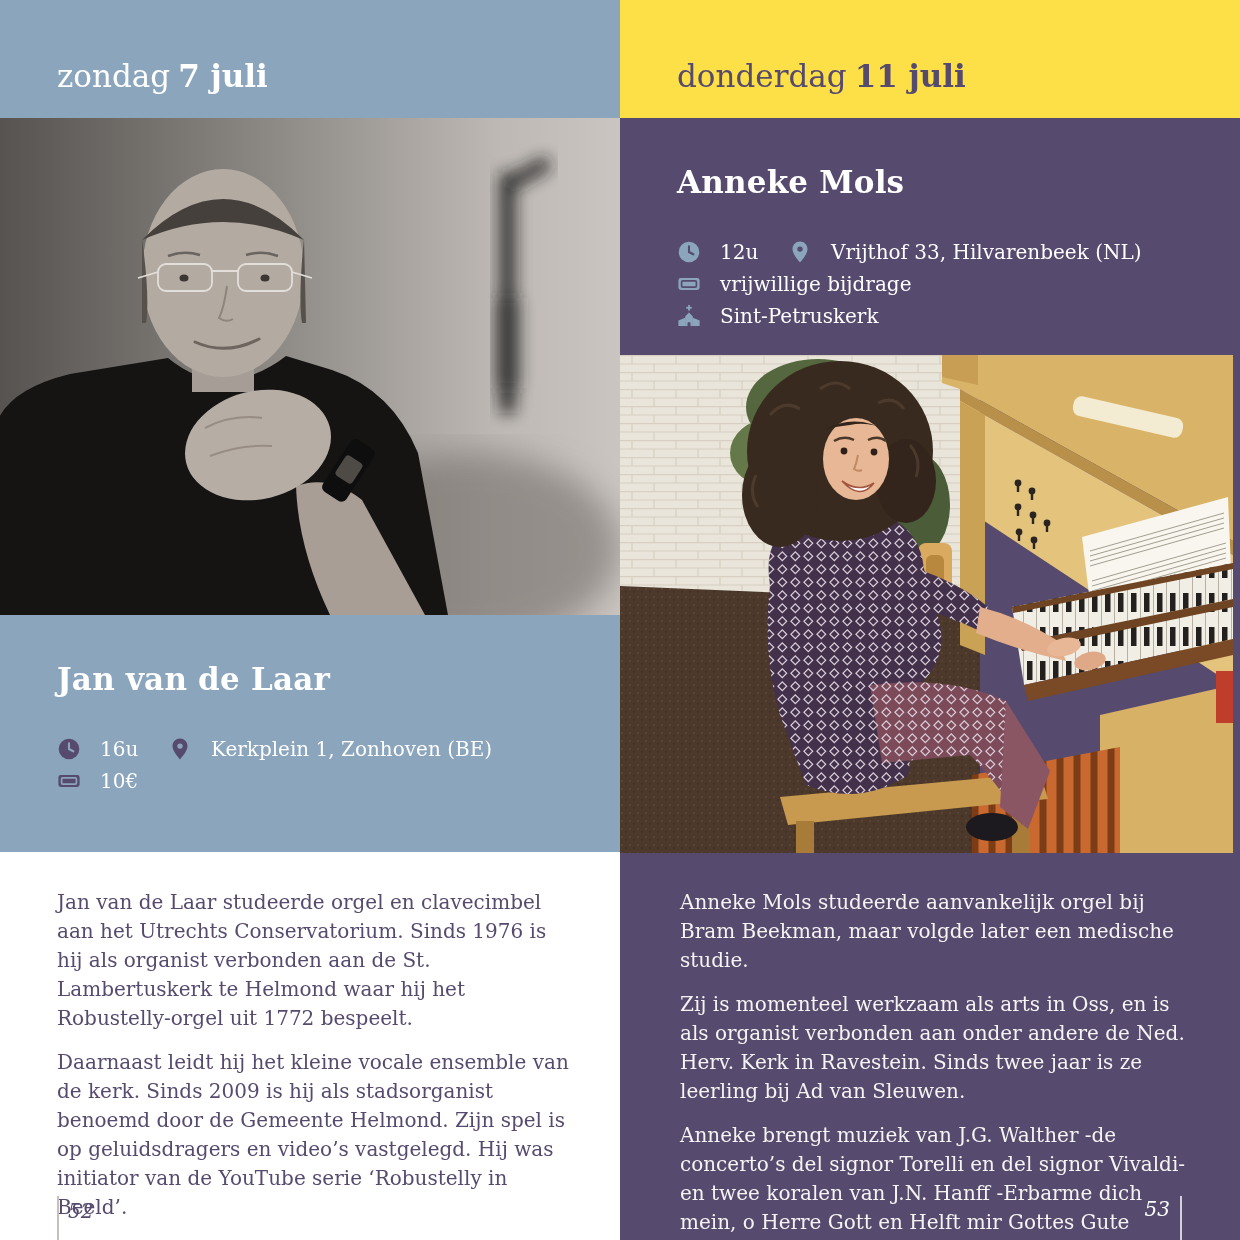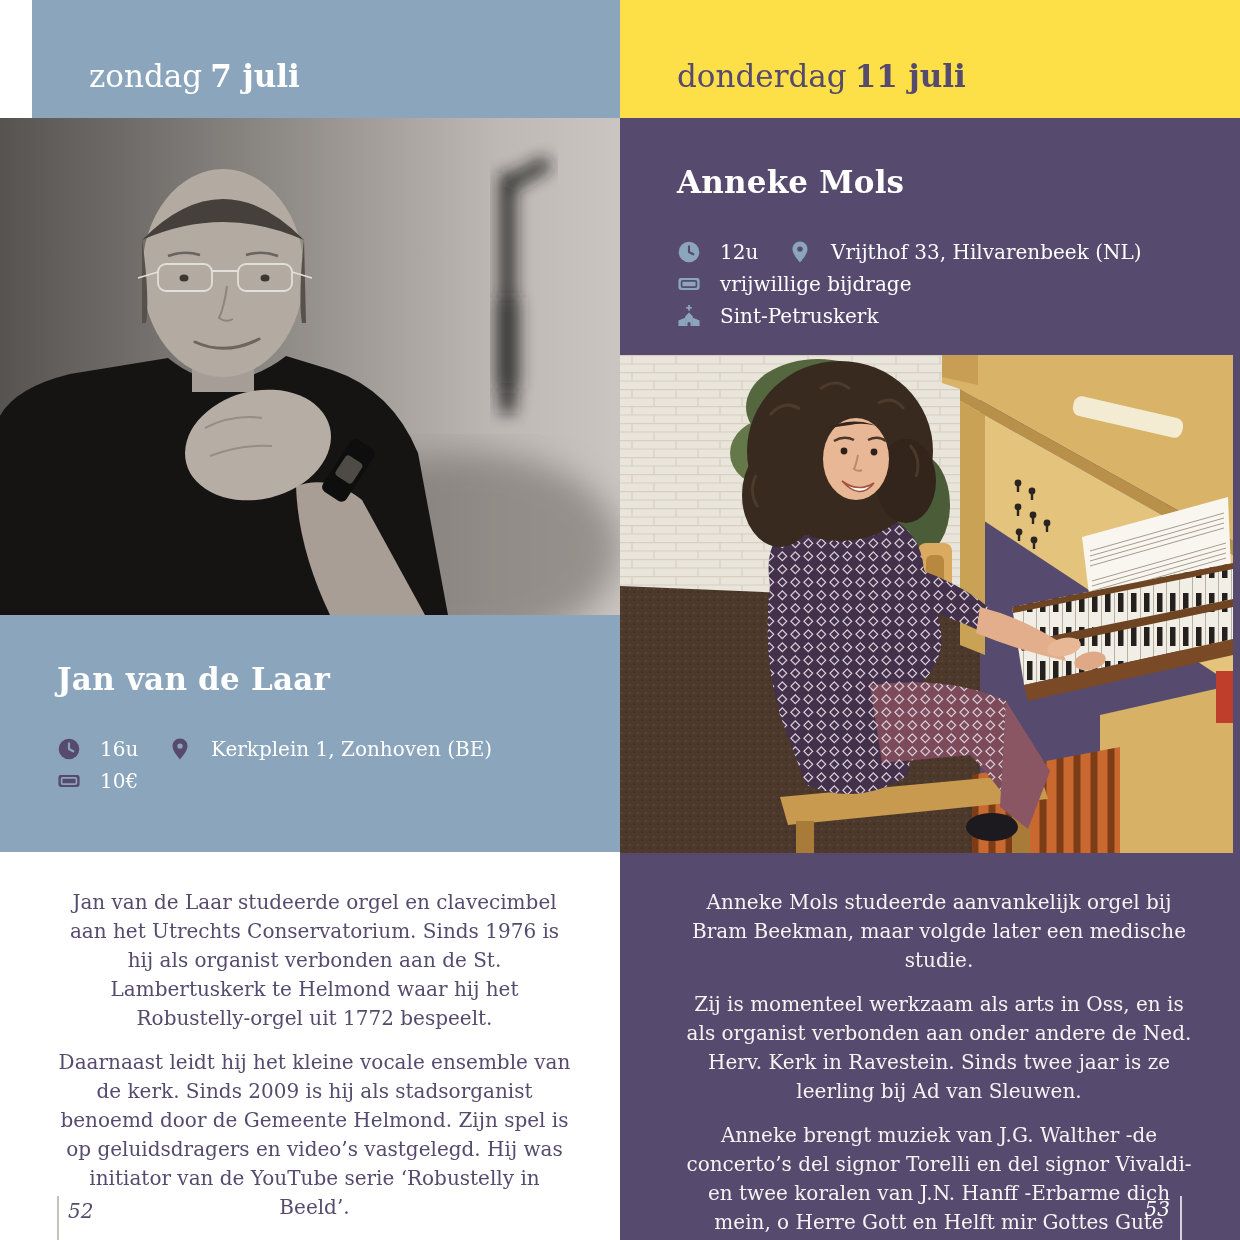--- a/index.html
+++ b/index.html
@@ -9,21 +9,21 @@
     --text-light:#F6F4F2;
   }
   *{margin:0;padding:0;box-sizing:border-box;}
   html,body{width:1240px;height:1240px;background:#fff;overflow:hidden;}
   body{font-family:"DejaVu Serif","Liberation Serif",serif;position:relative;}
 
   .abs{position:absolute;}
 
   
   .hdr{height:118px;width:620px;top:0;display:flex;align-items:flex-end;padding:0 0 24px 57px;font-size:31px;line-height:36px;}
-  .hdr-left{left:0;background:var(--blue);color:#fff;margin-left:32px;}
+  .hdr-left{left:0;background:var(--blue);color:#fff;}
   .hdr-right{left:620px;background:#fde047;color:var(--purple);}
   .hdr b{margin-left:8px;}
 
   
   .photo-left{left:0;top:118px;width:620px;height:497px;}
   .rightpage-bg{left:620px;top:118px;width:620px;height:1122px;background:var(--purple);}
   .photo-right{left:620px;top:355px;width:613px;height:498px;}
   .photo-left svg,.photo-right svg{display:block;width:100%;height:100%;}
 
   
@@ -38,21 +38,21 @@
   .info-blue .row-icon{color:var(--purple);}
   .info-purple .row-icon{color:var(--blue);}
   .info-blue .cutf{fill:var(--blue);} .info-blue .cuts{stroke:var(--blue);}
   .info-purple .cutf{fill:var(--purple);} .info-purple .cuts{stroke:var(--purple);}
   .row-label{color:#fff;font-size:20px;margin-left:17px;white-space:nowrap;}
   .row-label.time{width:68px;margin-right:0;}
   .row .second-icon{margin-left:0;}
 
   
   .bio{width:620px;font-size:20px;line-height:29px;}
-  .bio p{margin-bottom:15px;text-align:center;}
+  .bio p{margin-bottom:15px;}
   .bio-left{left:0;top:852px;padding:36px 48px 0 57px;color:var(--text-dark);}
   .bio-right{left:620px;top:853px;padding:35px 42px 0 60px;color:var(--text-light);}
 
   
   .pageno{font-style:italic;font-size:20px;}
   .pn-left{left:68px;top:1199px;color:var(--text-dark);}
   .pn-right{left:1140px;top:1197px;width:30px;text-align:right;color:#fff;}
   .rule{width:2px;top:1196px;height:44px;}
   .rule-left{left:57px;background:#c6c1ba;}
   .rule-right{left:1180px;background:rgba(255,255,255,.75);}

